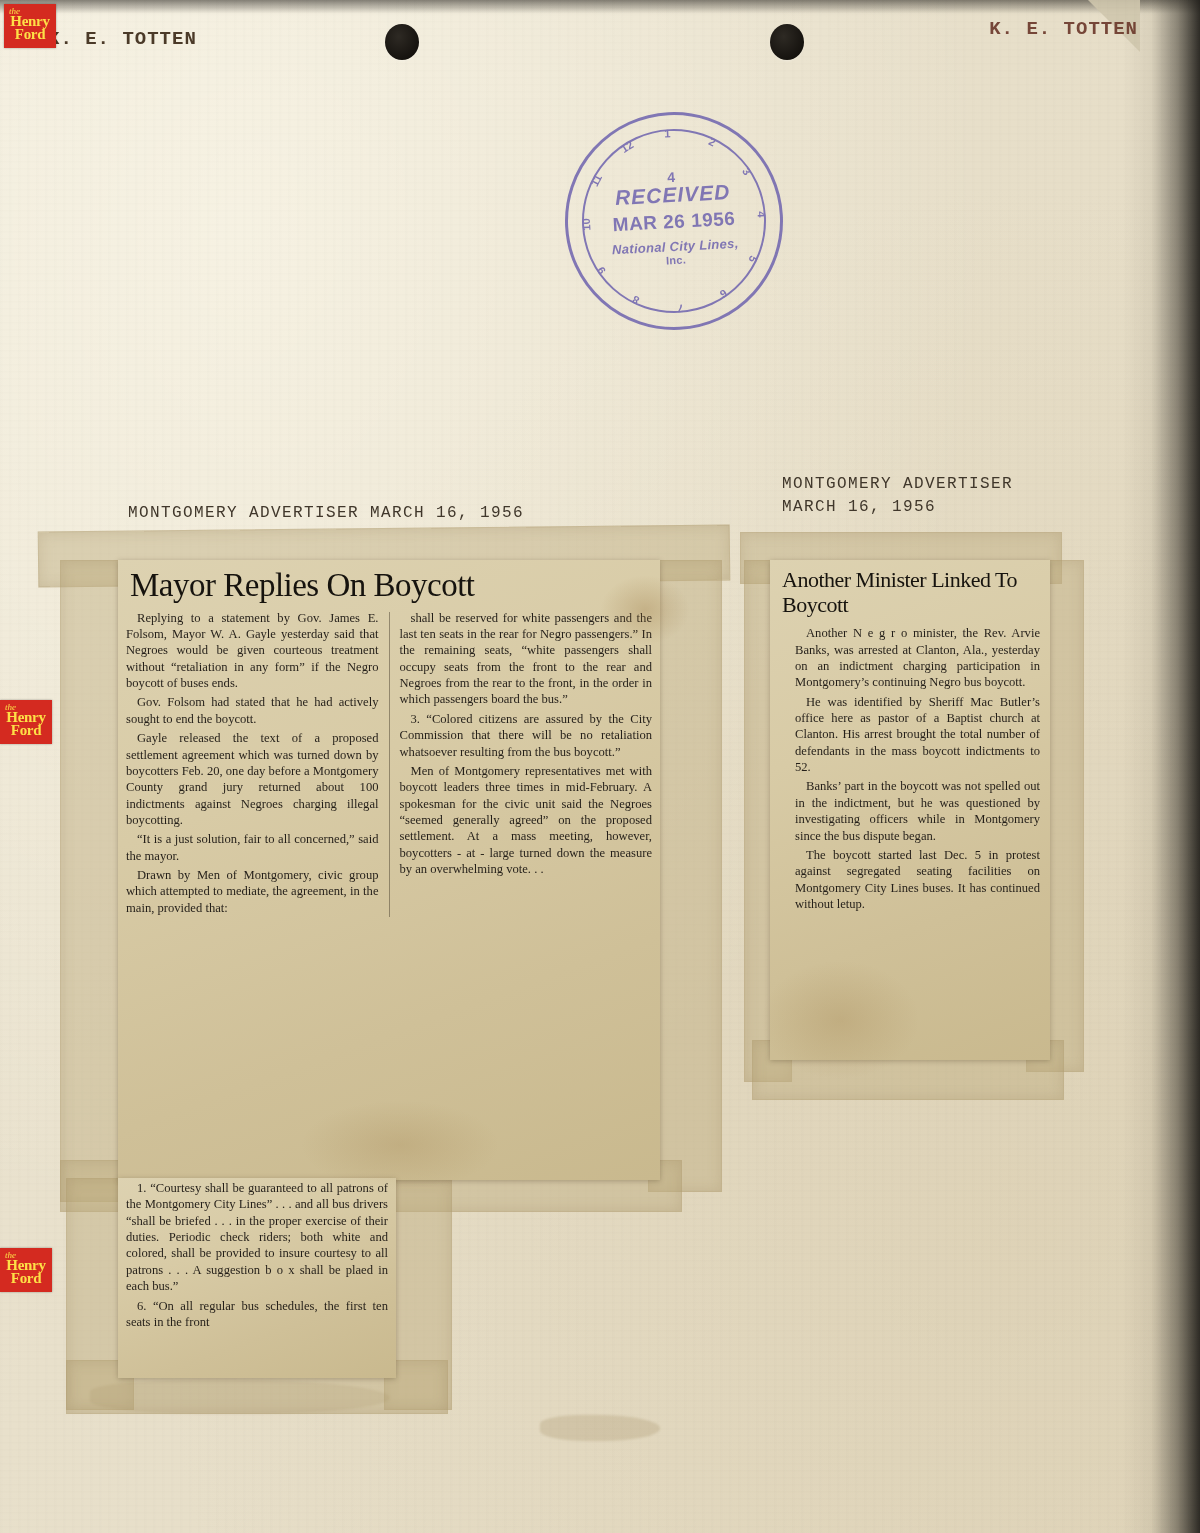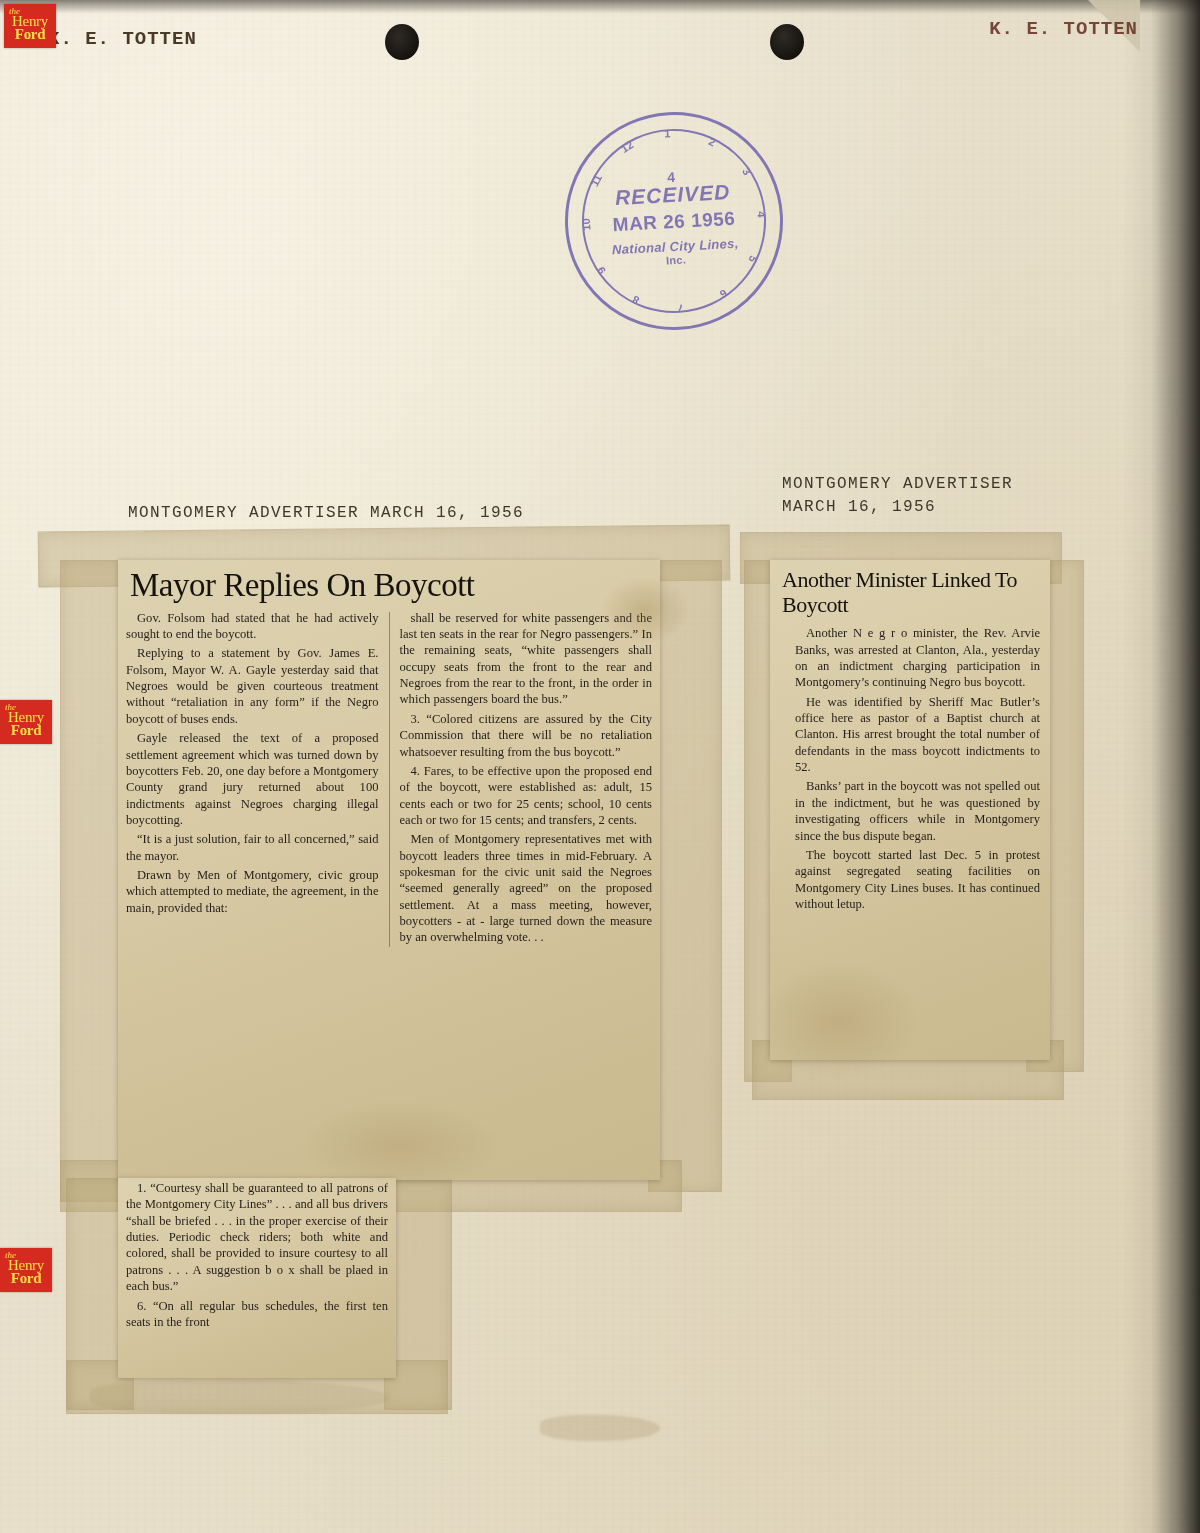--- a/index.html
+++ b/index.html
@@ -73,21 +73,21 @@
   .hf-logo .the {
     display: block;
     font-size: 9px;
     text-align: left;
     margin: 3px 0 0 5px;
     font-style: italic;
   }
   .hf-logo .henry {
     display: block;
     font-size: 15px;
-    font-weight: normal;
+    font-weight: bold;
     letter-spacing: -0.3px;
     margin-top: -2px;
   }
   .hf-logo .ford {
     display: block;
     font-size: 15px;
     font-weight: bold;
     letter-spacing: -0.3px;
     margin-top: -3px;
   }
@@ -397,31 +397,30 @@
   <div class="tape" style="top:560px;left:1026px;width:56px;height:510px;"></div>
   <div class="tape" style="top:1040px;left:752px;width:310px;height:58px;"></div>
 
   <div class="smudge" style="top:1415px;left:540px;width:120px;height:26px;"></div>
   <div class="smudge" style="top:1380px;left:90px;width:300px;height:34px;opacity:0.6;"></div>
 
   <div class="clipping clip-left">
     <div class="headline headline-left">Mayor Replies On Boycott</div>
     <div class="cols">
       <div class="col">
+        <p>Replying to a statement by Gov. James E. Folsom, Mayor W. A. Gayle yesterday said that Negroes would be given courteous treatment without “retaliation in any form” if the Negro boycott of buses ends.</p>
         <p>Gov. Folsom had stated that he had actively sought to end the boycott.</p>
-        <p>Replying to a statement by Gov. James E. Folsom, Mayor W. A. Gayle yesterday said that Negroes would be given courteous treatment without “retaliation in any form” if the Negro boycott of buses ends.</p>
         <p>Gayle released the text of a proposed settlement agreement which was turned down by boycotters Feb. 20, one day before a Montgomery County grand jury returned about 100 indictments against Negroes charging illegal boycotting.</p>
         <p>“It is a just solution, fair to all concerned,” said the mayor.</p>
         <p>Drawn by Men of Montgomery, civic group which attempted to mediate, the agreement, in the main, provided that:</p>
       </div>
       <div class="col-divider"></div>
       <div class="col">
         <p>shall be reserved for white passengers and the last ten seats in the rear for Negro passengers.” In the remaining seats, “white passengers shall occupy seats from the front to the rear and Negroes from the rear to the front, in the order in which passengers board the bus.”</p>
         <p>3. “Colored citizens are assured by the City Commission that there will be no retaliation whatsoever resulting from the bus boycott.”</p>
-        <p>4. Fares, to be effective upon the proposed end of the boycott, were established as: adult, 15 cents each or two for 25 cents; school, 10 cents each or two for 15 cents; and transfers, 2 cents.</p>
         <p>Men of Montgomery representatives met with boycott leaders three times in mid-February. A spokesman for the civic unit said the Negroes “seemed generally agreed” on the proposed settlement. At a mass meeting, however, boycotters - at - large turned down the measure by an overwhelming vote.  .  .</p>
       </div>
     </div>
   </div>
 
   <div class="clipping clip-left-lower">
     <div class="lower-body">
       <p>1. “Courtesy shall be guaranteed to all patrons of the Montgomery City Lines” . . . and all bus drivers “shall be briefed . . . in the proper exercise of their duties. Periodic check riders; both white and colored, shall be provided to insure courtesy to all patrons . . . A suggestion b o x shall be plaed in each bus.”</p>
       <p>6. “On all regular bus schedules, the first ten seats in the front</p>
     </div>

